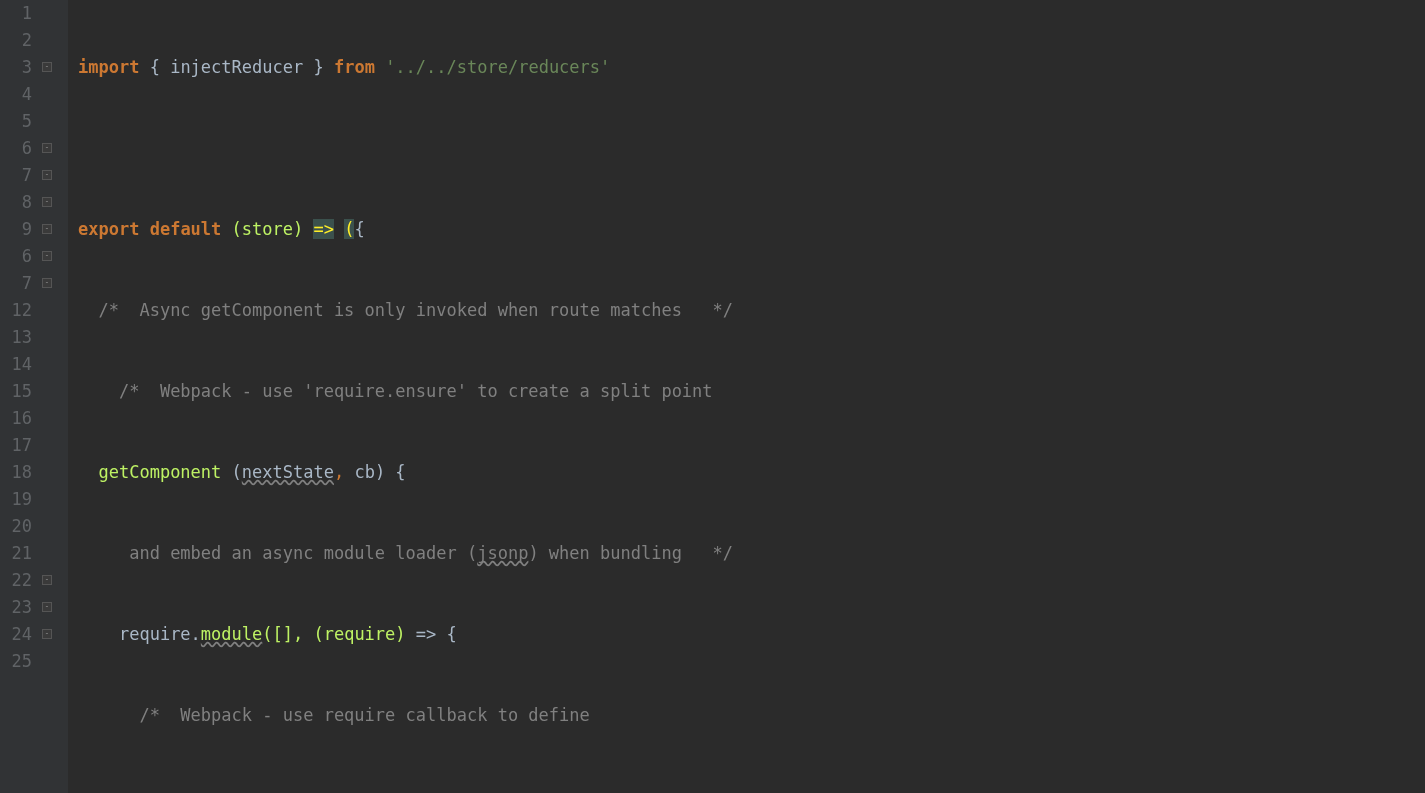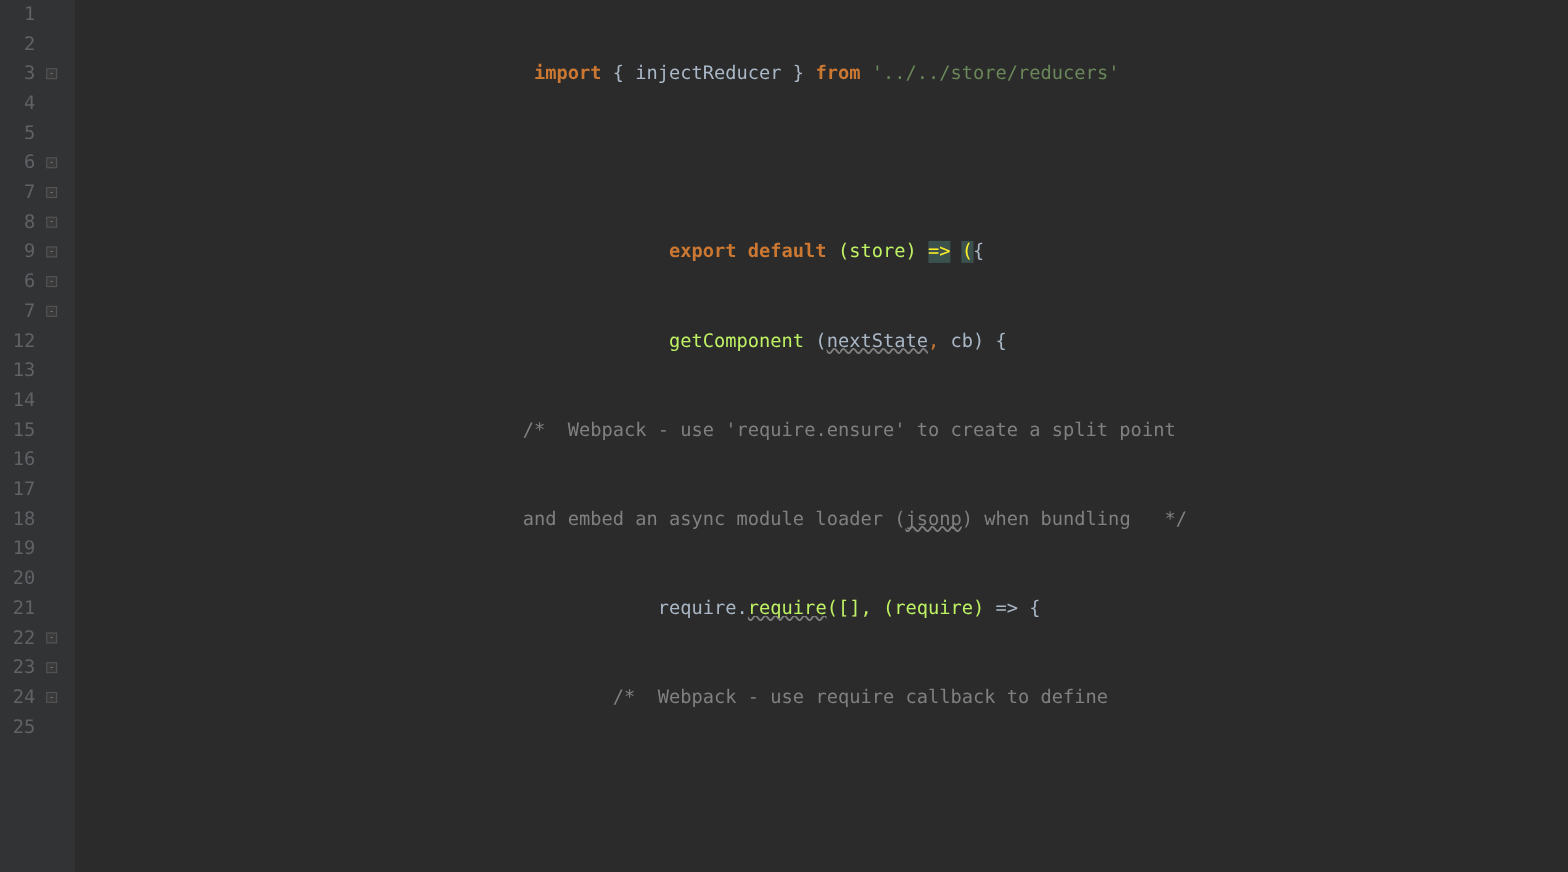--- a/index.html
+++ b/index.html
@@ -52,21 +52,20 @@
     }
     .code-area {
       flex: 1;
       padding-left: 10px;
       position: relative;
       color: #a9b7c6;
       white-space: pre;
     }
     .code-line {
       height: 27px;
-      text-align: center;
     }
     .kw { color: #cc7832; font-weight: bold; }
     .kw2 { color: #cc7832; }
     .fn { color: #bef264; }
     .str { color: #6a8759; }
     .comment { color: #808080; }
     .ident { color: #9876aa; }
     .hl-paren { background-color: #3b514d; color: #ffef28; }
     .warn { text-decoration: underline wavy #808080; text-decoration-skip-ink: none; }
   </style>
@@ -110,24 +109,25 @@
     <div class="fold-marker" style="top:251px;">-</div>
     <div class="fold-marker" style="top:278px;">-</div>
     <div class="fold-marker" style="top:575px;">-</div>
     <div class="fold-marker" style="top:602px;">-</div>
     <div class="fold-marker" style="top:629px;">-</div>
   </div>
   <div class="code-area">
     <div class="code-line"><span class="kw">import</span><span> { </span><span>injectReducer</span><span> } </span><span class="kw">from</span><span> </span><span class="str">'../../store/reducers'</span></div>
     <div class="code-line"></div>
     <div class="code-line"><span class="kw">export</span><span> </span><span class="kw">default</span><span> </span><span class="fn">(store) </span><span class="hl-paren">=&gt;</span><span> </span><span class="hl-paren">(</span><span>{</span></div>
+    <div class="code-line"><span>  </span><span class="comment">/*  Async getComponent is only invoked when route matches   */</span></div>
+    <div class="code-line"><span>    </span><span class="comment">/*  Webpack - use 'require.ensure' to create a split point</span></div>
     <div class="code-line"><span>  </span><span class="fn">getComponent</span><span> (</span><span class="warn">nextState</span><span class="kw2">, </span><span>cb</span><span>) {</span></div>
-    <div class="code-line"><span>    </span><span class="comment">/*  Webpack - use 'require.ensure' to create a split point</span></div>
     <div class="code-line"><span>     </span><span class="comment">and embed an async module loader (</span><span class="comment warn">jsonp</span><span class="comment">) when bundling   */</span></div>
-    <div class="code-line"><span>    </span><span>require.</span><span class="fn warn">require</span><span class="fn">([], (require) </span><span>=&gt;</span><span> {</span></div>
+    <div class="code-line"><span>    </span><span>require.</span><span class="fn warn">module</span><span class="fn">([], (require) </span><span>=&gt;</span><span> {</span></div>
     <div class="code-line"><span>      </span><span class="comment">/*  Webpack - use require callback to define</span></div>
     
     
     
     
     
     
     
     
     

